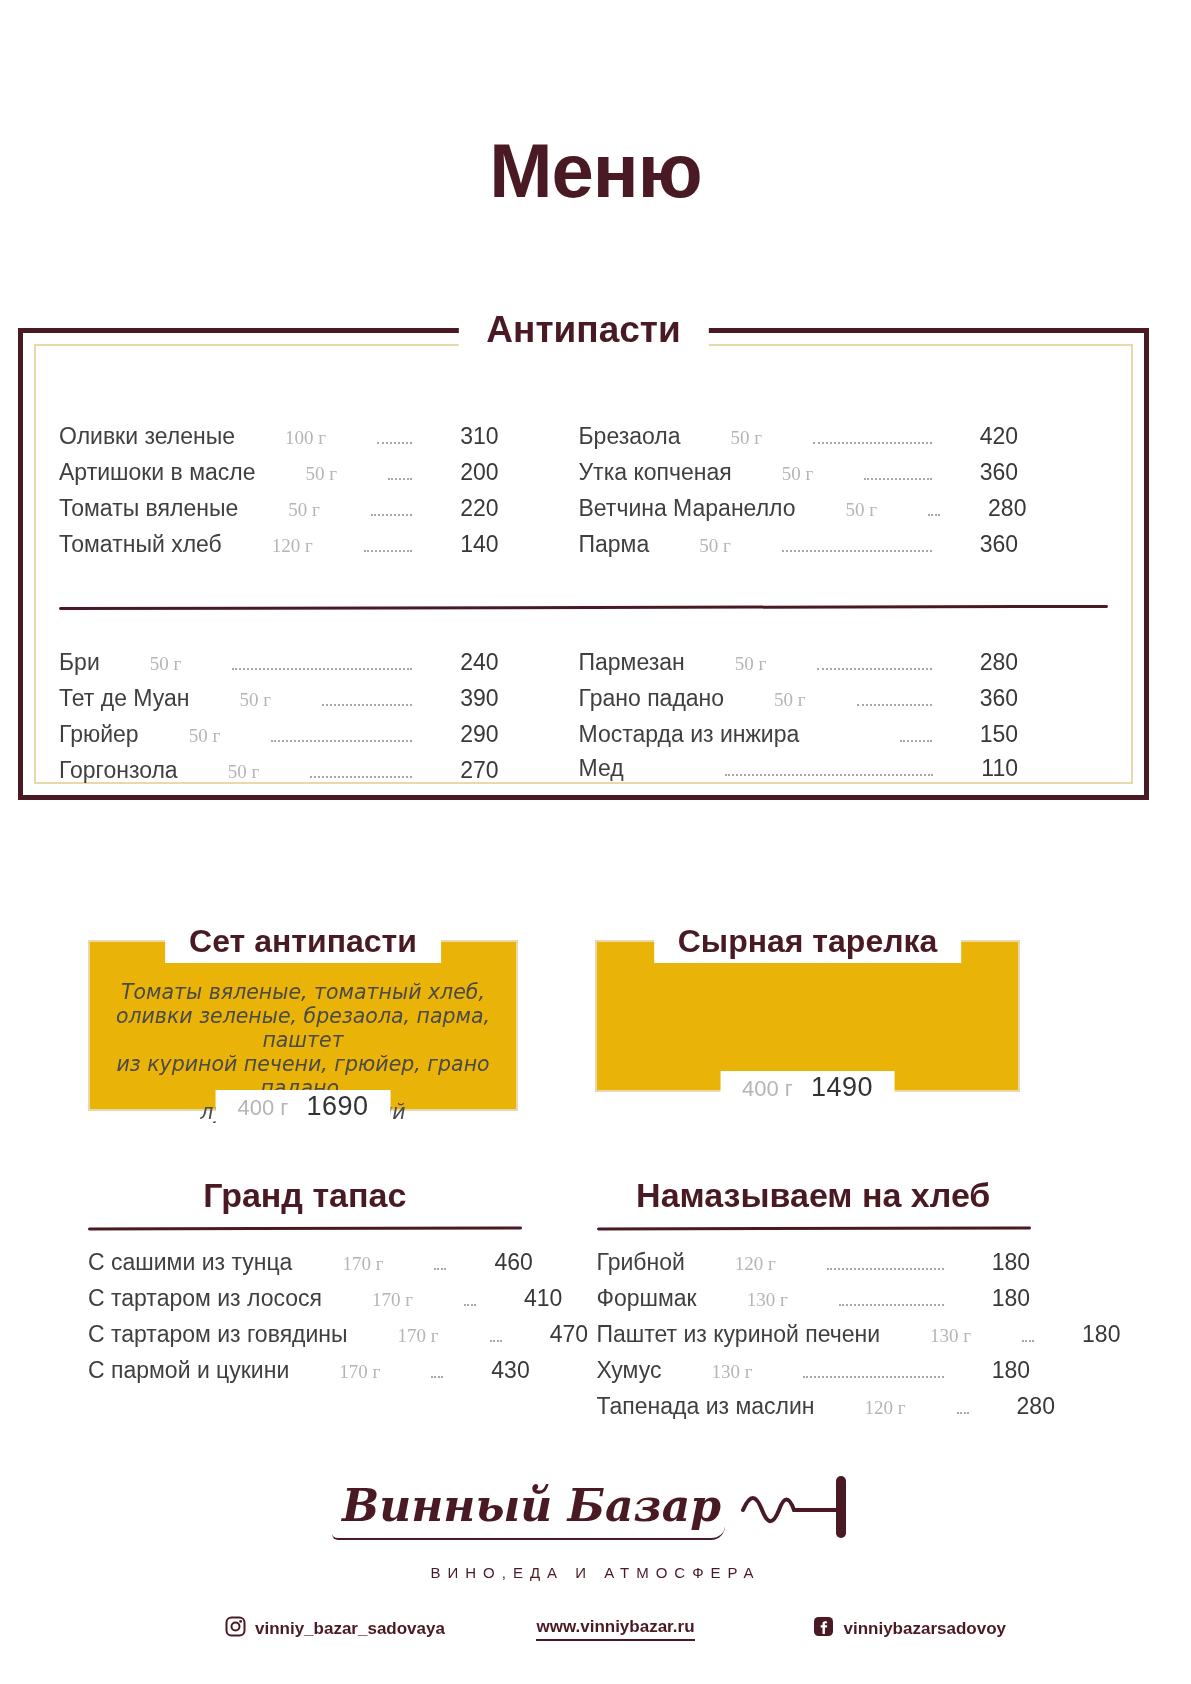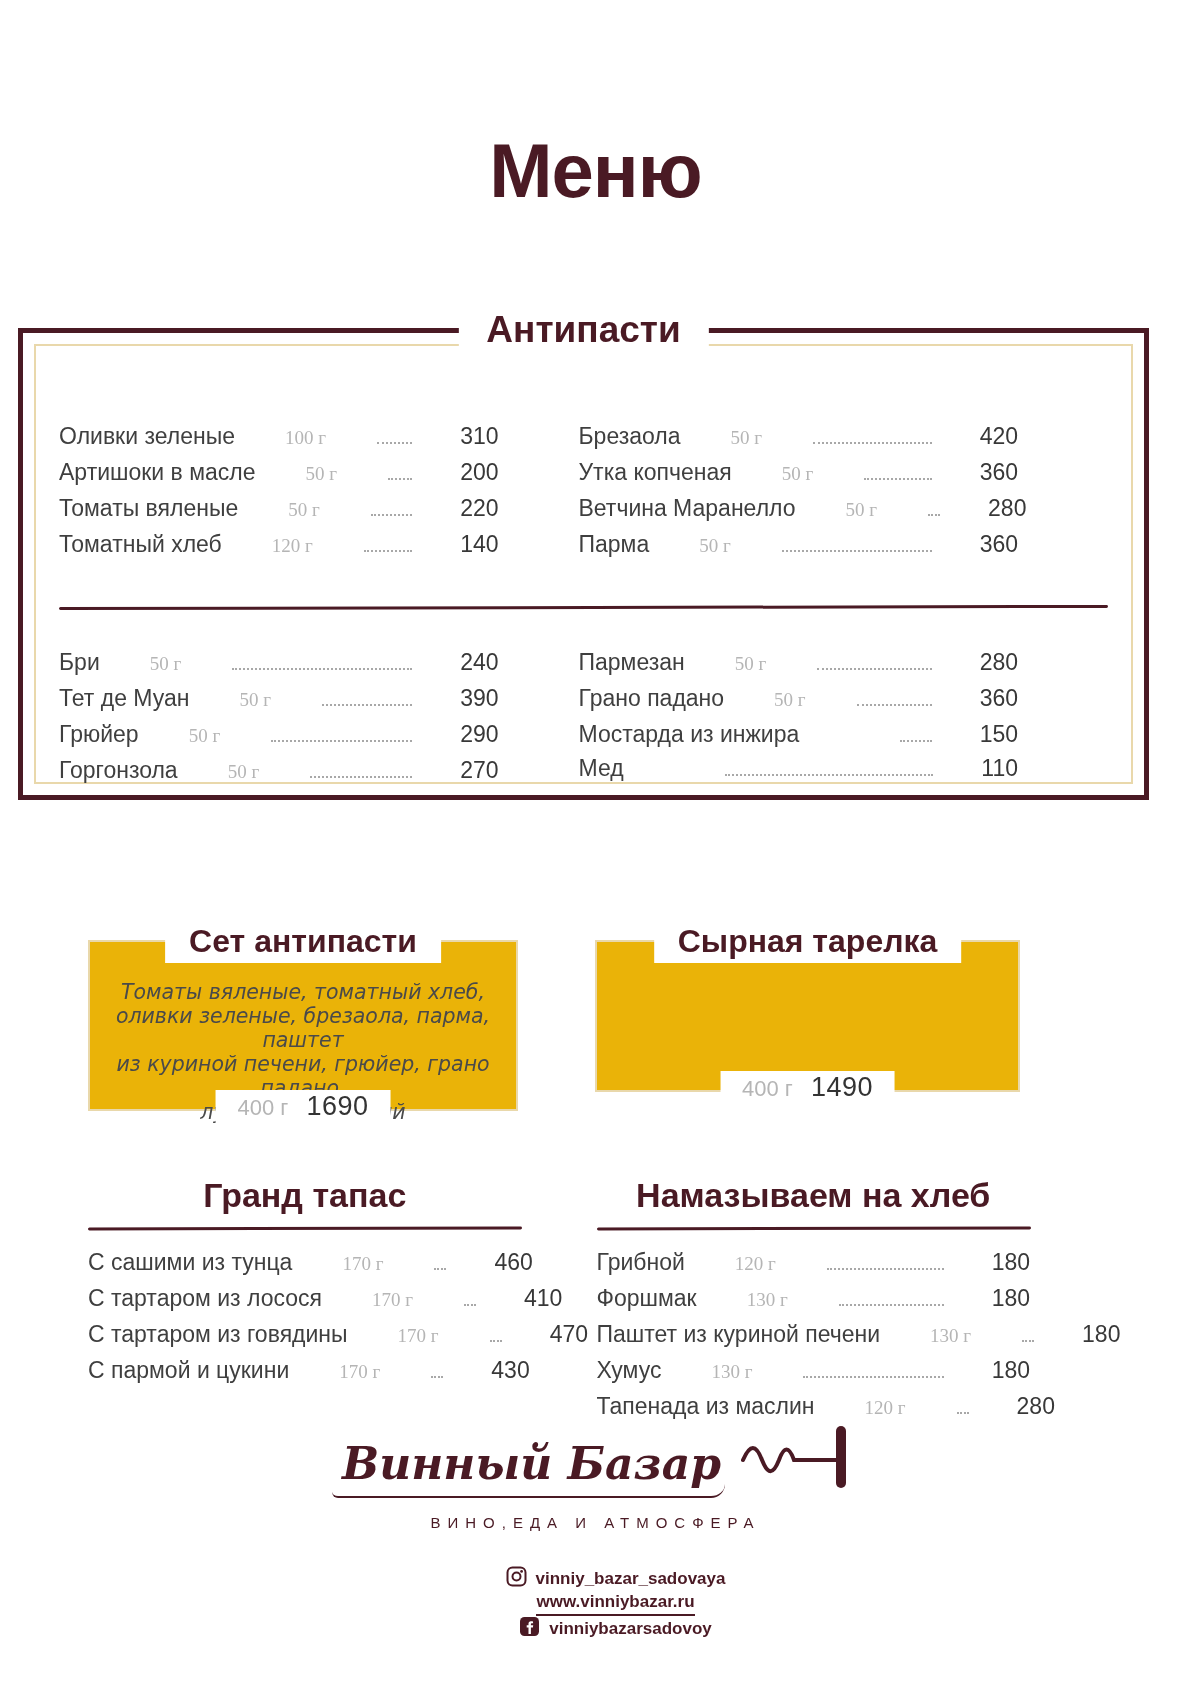--- a/index.html
+++ b/index.html
@@ -69,31 +69,31 @@
 
   
   .sections { display:flex; gap:75px; margin:64px 161px 0 88px; }
   .section { flex:1; min-width:0; }
   .sec-head { text-align:center; font-size:34px; font-weight:bold; color:#4a1a24; line-height:40px; }
   .sec-rough { height:3px; background:#4a1a24; border-radius:2px; margin:12px 0 15px 0; transform:rotate(-0.12deg); }
   .section .mrow { line-height:35px; }
 
   
   .footer { position:absolute; left:0; right:0; bottom:42px; text-align:center; }
-  .logo { display:inline-flex; align-items:flex-end; gap:16px; }
+  .logo { display:inline-flex; align-items:center; gap:16px; }
   .logo-script {
     font-family:"DejaVu Serif", serif; font-style:italic; font-weight:bold;
     font-size:44px; color:#4a1a24; line-height:56px;
     border-bottom:2px solid #4a1a24; padding:0 4px 4px 10px; border-radius:0 0 14px 6px;
   }
   .tagline {
     margin-top:16px; font-size:15px; letter-spacing:7px; color:#4a1a24; line-height:18px;
   }
   .social-row {
-    display:flex; align-items:center; margin:34px 185px 0 225px;flex-direction:column;
+    display:flex; align-items:center; margin:34px 185px 0 225px;
   }
   .social-row .cell { flex:1; display:flex; align-items:center; }
   .social-row .cell.c-left { justify-content:flex-start; }
   .social-row .cell.c-mid { justify-content:center; }
   .social-row .cell.c-right { justify-content:flex-end; }
   .social-link { display:inline-flex; align-items:center; gap:9px; font-size:17px; font-weight:bold; color:#4a1a24; text-decoration:none; }
   .site-link { font-size:17px; font-weight:bold; color:#4a1a24; border-bottom:2px solid #4a1a24; padding-bottom:2px; text-decoration:none; }
 </style>
 </head>
 <body>

